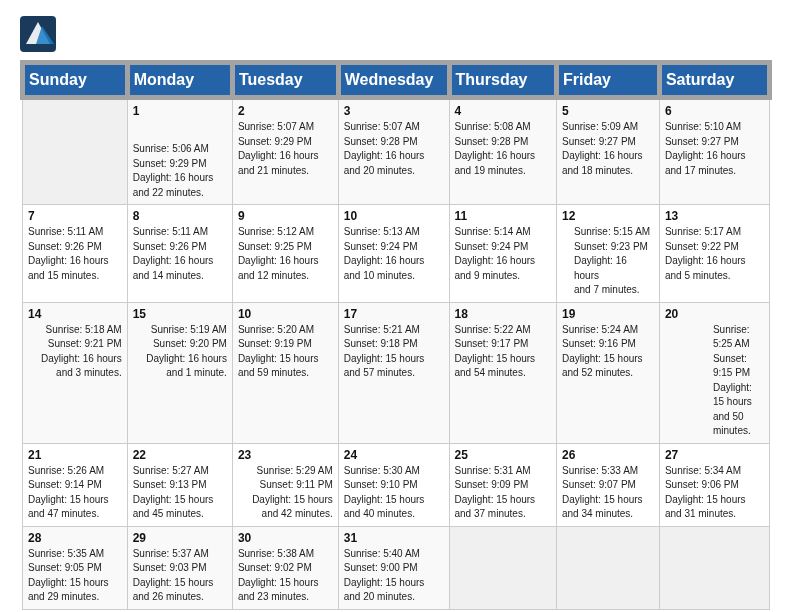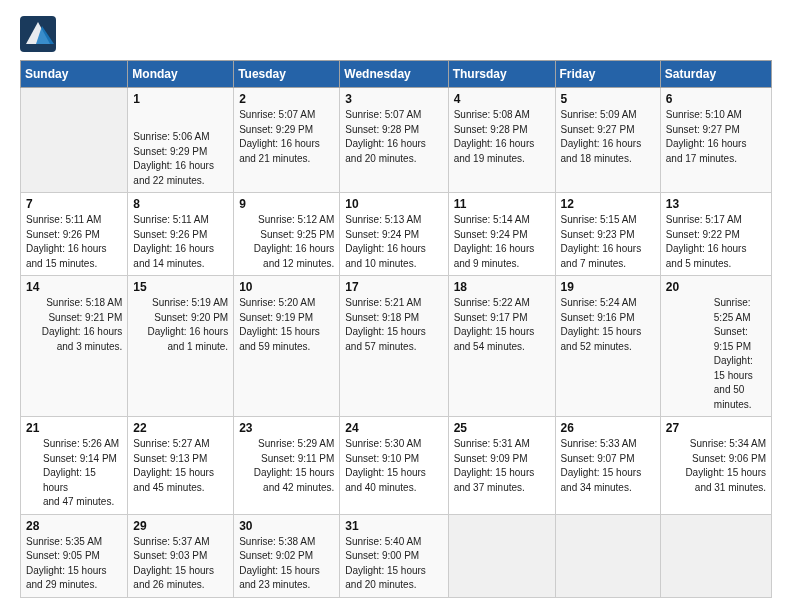--- a/index.html
+++ b/index.html
@@ -48,23 +48,23 @@
     .calendar {
       width: 100%;
       border-collapse: collapse;
       font-size: 10.5px;
     }
     .calendar thead tr th {
       background-color: #2563a8;
       color: #fff;
       padding: 6px 4px;
       text-align: left;
-      font-size: 12px;
-      font-weight: bold;
-      border: 1px solid #a3a3a3;
+      font-size: 16px;
+      font-weight: bold;
+      border: 5px solid #a3a3a3;
     }
     .calendar tbody tr td {
       border: 1px solid #ccc;
       vertical-align: top;
       padding: 4px 5px;
       width: 113px;
       min-height: 80px;
       background: #fff;
     }
     .calendar tbody tr:nth-child(odd) td {
@@ -179,42 +179,42 @@
         </td>
         <td>
           <span class="day-number">8</span>
           <div class="cell-info" style="white-space: pre-line;">Sunrise: 5:11 AM
 Sunset: 9:26 PM
 Daylight: 16 hours
 and 14 minutes.</div>
         </td>
         <td>
           <span class="day-number">9</span>
-          <div class="cell-info" style="white-space: pre-line; text-align: right;">Sunrise: 5:12 AM
+          <div class="cell-info" style="white-space: pre-line;">Sunrise: 5:12 AM
 Sunset: 9:25 PM
 Daylight: 16 hours
 and 12 minutes.</div>
         </td>
         <td>
           <span class="day-number">10</span>
           <div class="cell-info" style="white-space: pre-line;">Sunrise: 5:13 AM
 Sunset: 9:24 PM
 Daylight: 16 hours
 and 10 minutes.</div>
         </td>
         <td>
           <span class="day-number">11</span>
           <div class="cell-info" style="white-space: pre-line;">Sunrise: 5:14 AM
 Sunset: 9:24 PM
 Daylight: 16 hours
 and 9 minutes.</div>
         </td>
         <td>
           <span class="day-number">12</span>
-          <div class="cell-info" style="white-space: pre-line;">Sunrise: 5:15 AM
+          <div class="cell-info" style="white-space: pre-line; margin-left: 12px;">Sunrise: 5:15 AM
 Sunset: 9:23 PM
 Daylight: 16 hours
 and 7 minutes.</div>
         </td>
         <td>
           <span class="day-number">13</span>
           <div class="cell-info" style="white-space: pre-line;">Sunrise: 5:17 AM
 Sunset: 9:22 PM
 Daylight: 16 hours
 and 5 minutes.</div>
@@ -267,21 +267,21 @@
           <span class="day-number">20</span>
           <div class="cell-info" style="white-space: pre-line; margin-left: 48px;">Sunrise: 5:25 AM
 Sunset: 9:15 PM
 Daylight: 15 hours
 and 50 minutes.</div>
         </td>
       </tr>
       <tr>
         <td>
           <span class="day-number">21</span>
-          <div class="cell-info" style="white-space: pre-line; margin-left: 17px;">Sunrise: 5:26 AM
+          <div class="cell-info" style="white-space: pre-line;">Sunrise: 5:26 AM
 Sunset: 9:14 PM
 Daylight: 15 hours
 and 47 minutes.</div>
         </td>
         <td>
           <span class="day-number">22</span>
           <div class="cell-info" style="white-space: pre-line;">Sunrise: 5:27 AM
 Sunset: 9:13 PM
 Daylight: 15 hours
 and 45 minutes.</div>
@@ -309,21 +309,21 @@
         </td>
         <td>
           <span class="day-number">26</span>
           <div class="cell-info" style="white-space: pre-line;">Sunrise: 5:33 AM
 Sunset: 9:07 PM
 Daylight: 15 hours
 and 34 minutes.</div>
         </td>
         <td>
           <span class="day-number">27</span>
-          <div class="cell-info" style="white-space: pre-line; text-align: right;">Sunrise: 5:34 AM
+          <div class="cell-info" style="white-space: pre-line;">Sunrise: 5:34 AM
 Sunset: 9:06 PM
 Daylight: 15 hours
 and 31 minutes.</div>
         </td>
       </tr>
       <tr>
         <td>
           <span class="day-number">28</span>
           <div class="cell-info" style="white-space: pre-line;">Sunrise: 5:35 AM
 Sunset: 9:05 PM

